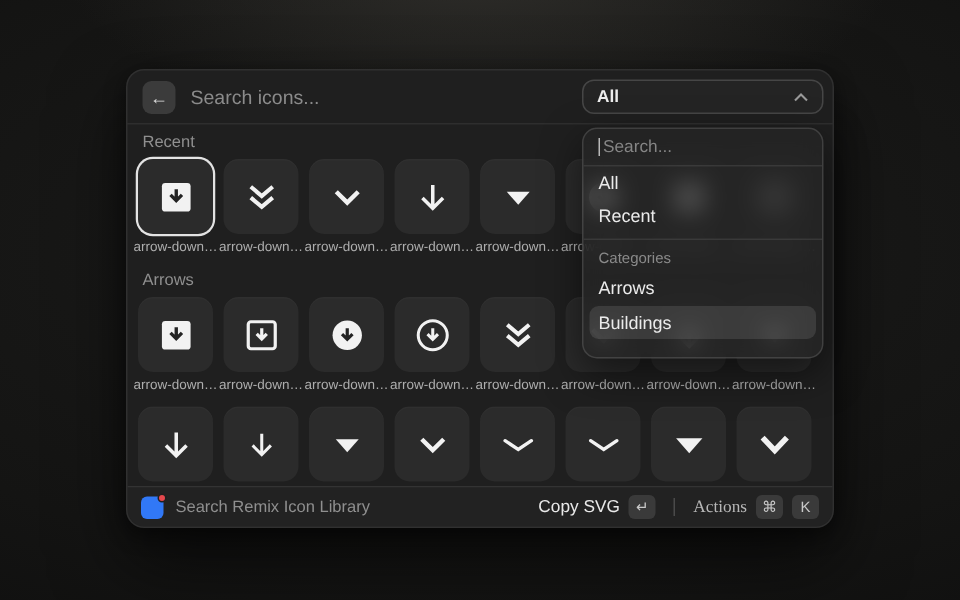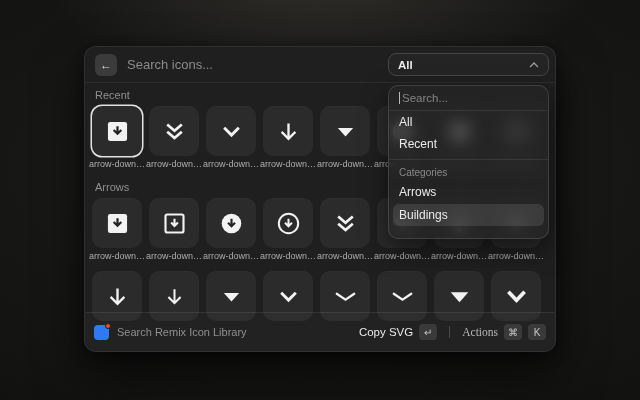--- a/index.html
+++ b/index.html
@@ -79,21 +79,21 @@
   .dd-group-title { font-size:10px; color:#8a8a8a; padding:7px 10px 3px; }
   .dd-item { font-size:12px; font-weight:500; color:#ebebeb; padding:4px 10px; }
   .dd-sep { border-top:1px solid rgba(255,255,255,0.09); margin-top:4px; }
   .dd-item.hl {
     background:rgba(255,255,255,0.10); margin:1px 4px 0; padding:4px 6px;
     border-radius:6px;
   }
 
   
   .footer {
-    position:absolute; left:0; right:0; bottom:0; height:39px;
+    position:absolute; left:0; right:0; bottom:0; height:27px;
     display:flex; align-items:center; gap:8px; padding:0 9px;
     border-top:1px solid rgba(255,255,255,0.08);
     background:rgba(255,255,255,0.015);
     border-radius:0 0 12px 12px;
   }
   .logo { position:relative; width:15px; height:15px; border-radius:4px; background:#3178f6; flex:0 0 auto; }
   .logo .dot {
     position:absolute; top:-2px; right:-2px; width:6px; height:6px;
     border-radius:50%; background:#e5484d; border:1px solid #1f1f1f;
   }

